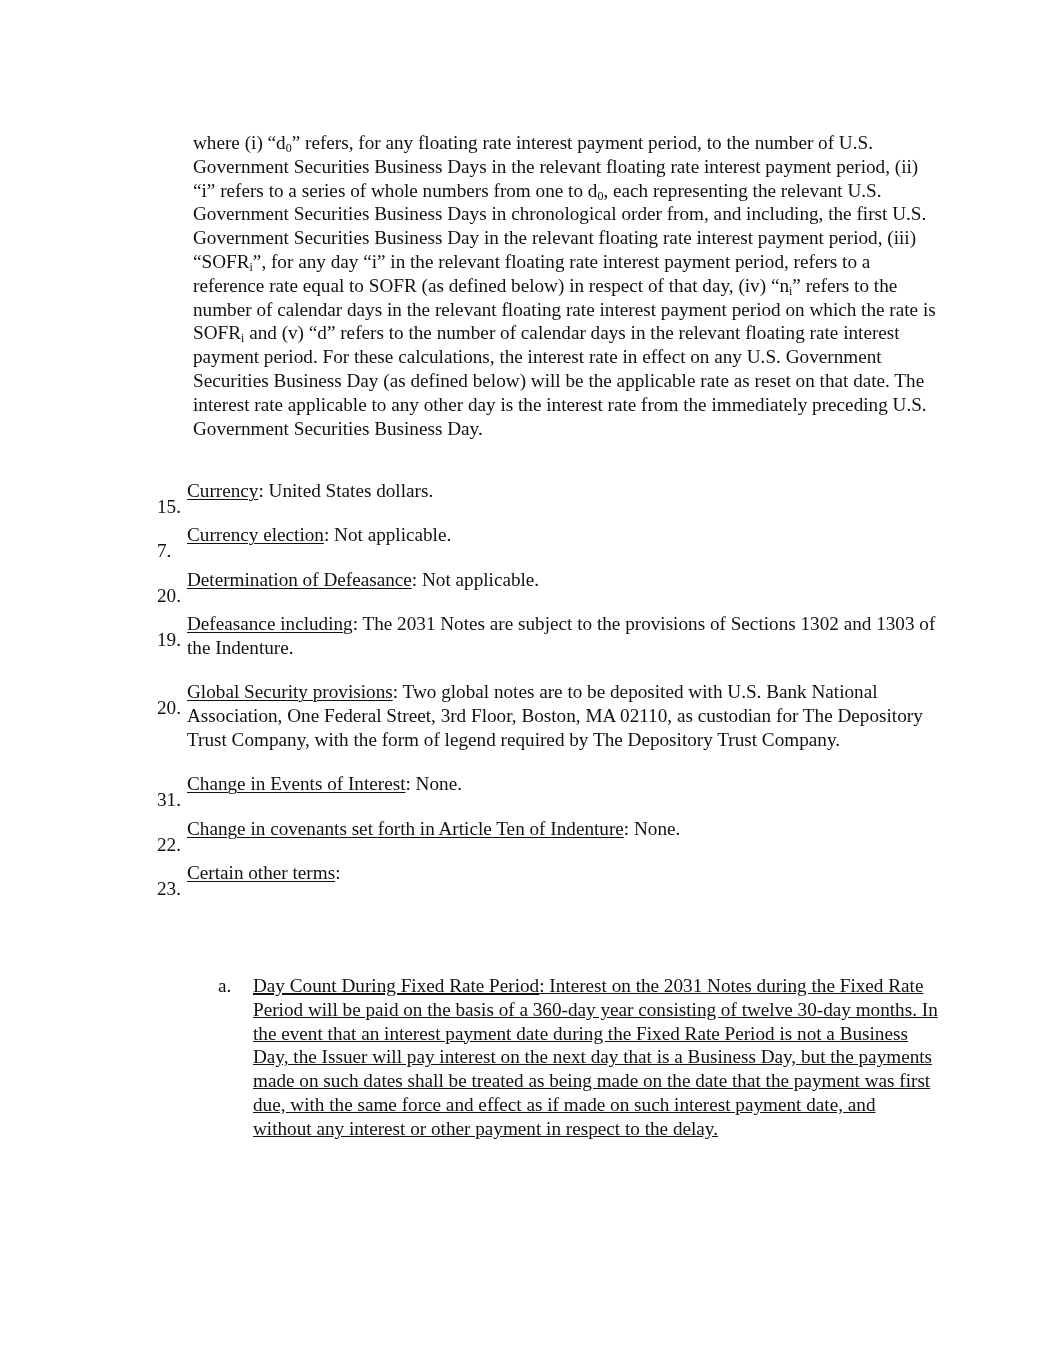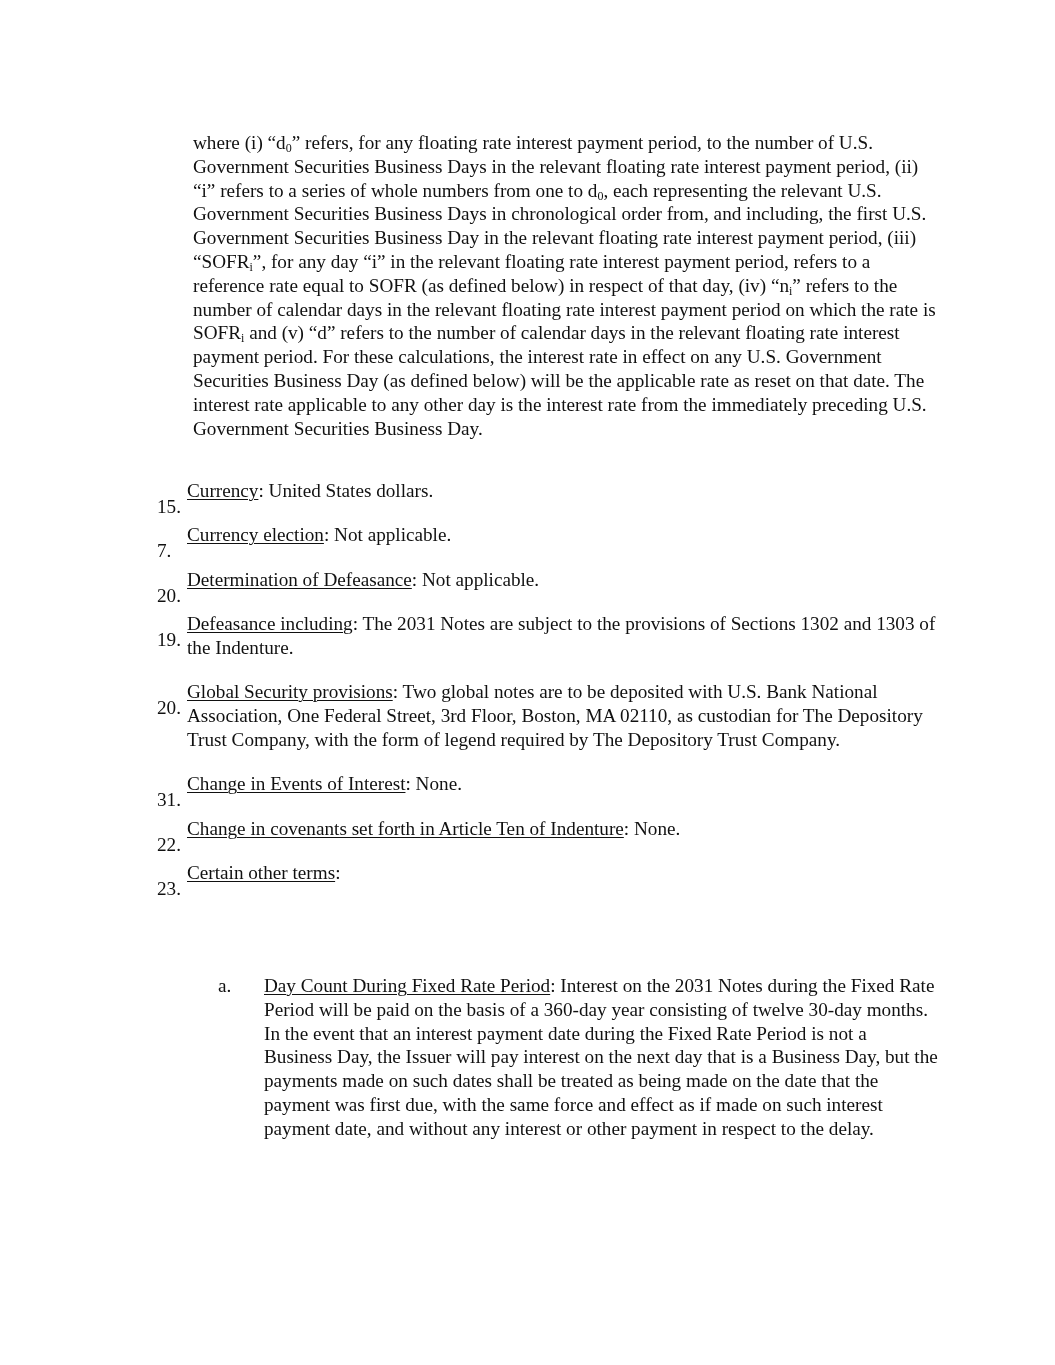--- a/index.html
+++ b/index.html
@@ -11,21 +11,21 @@
       line-height: 23.8px;
     }
     .page { position: absolute; left: 0; top: 0; width: 1055px; height: 1365px; }
     .para { position: absolute; left: 187px; width: 750px; top: 125px; margin: 6px; }
     .list { position: absolute; left: 157px; top: 479px; width: 790px; margin: 0; padding: 0; }
     .item { position: relative; padding-left: 30px; margin: 0 0 20.6px 0; }
     .item .num { position: absolute; left: 0; top: 16px; }
     .u { text-decoration: underline; text-underline-offset: 2px; text-decoration-thickness: 1px; }
     .sub { position: absolute; left: 218px; top: 974px; width: 720px; }
     .sub .letter { position: absolute; left: 0; top: 0; }
-    .sub .subtext { margin-left: 46px; }
+    .sub .subtext { margin-left: 35px; text-decoration: underline; }
     sub { font-size: 12px; line-height: 0; vertical-align: -3px; }
   </style>
 </head>
 <body>
 
 <div class="page">
 
   <p class="para"><span>where (i) “d</span><sub>0</sub><span>” refers, for any floating rate interest payment period, to the number of U.S. Government Securities Business Days in the relevant floating rate interest payment period, (ii) “i” refers to a series of whole numbers from one to d</span><sub>0</sub><span>, each representing the relevant U.S. Government Securities Business Days in chronological order from, and including, the first U.S. Government Securities Business Day in the relevant floating rate interest payment period, (iii) “SOFR</span><sub>i</sub><span>”, for any day “i” in the relevant floating rate interest payment period, refers to a reference rate equal to SOFR (as defined below) in respect of that day, (iv) “n</span><sub>i</sub><span>” refers to the number of calendar days in the relevant floating rate interest payment period on which the rate is SOFR</span><sub>i</sub><span> and (v) “d” refers to the number of calendar days in the relevant floating rate interest payment period. For these calculations, the interest rate in effect on any U.S. Government Securities Business Day (as defined below) will be the applicable rate as reset on that date.  The interest rate applicable to any other day is the interest rate from the immediately preceding U.S. Government Securities Business Day.</span></p>
 
   <div class="list">

